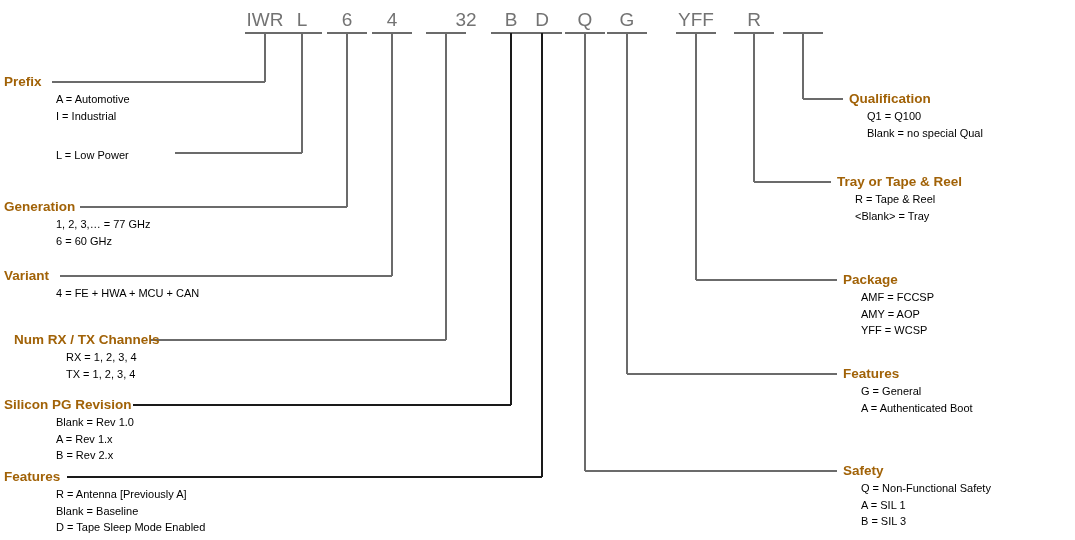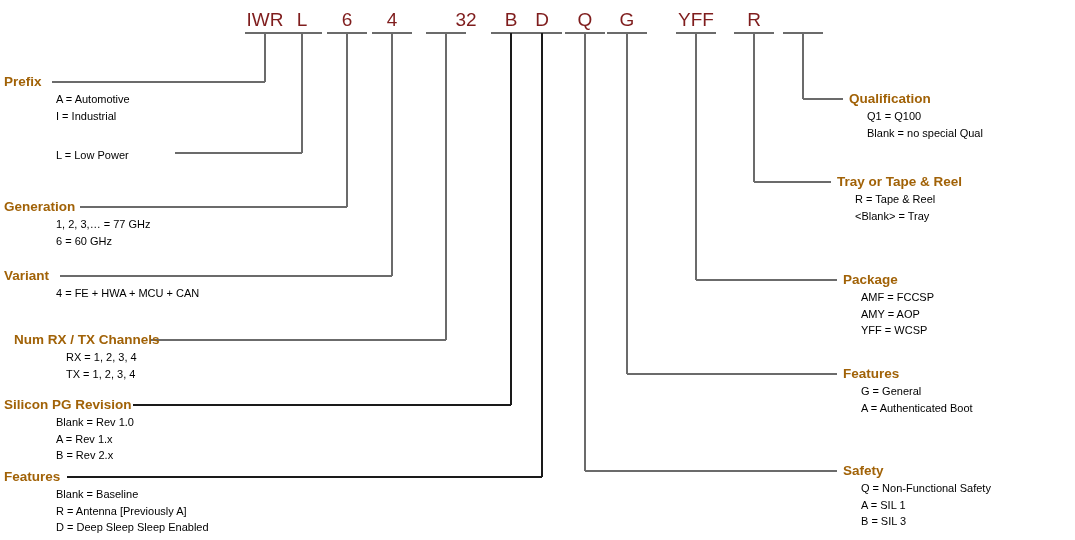--- a/index.html
+++ b/index.html
@@ -26,21 +26,21 @@
     height: 540px;
   }
   .code-char {
     position: absolute;
     font-size: 19px;
     line-height: 19px;
     font-weight: 400;
     text-align: center;
     white-space: nowrap;
     transform: translateX(-50%);
-    color: #7f1d1d;
+    color: #737373;
   }
   .grp {
     position: absolute;
     white-space: nowrap;
   }
   .grp .ttl {
     font-size: 13.5px;
     line-height: 15px;
     font-weight: bold;
     white-space: nowrap;
@@ -164,23 +164,23 @@
         <div class="ttl">Silicon PG Revision</div>
         <div class="det-wrap">
           <div class="det">Blank = Rev 1.0</div>
           <div class="det">A = Rev 1.x</div>
           <div class="det">B = Rev 2.x</div>
         </div>
       </div>
       <div class="grp left-grp" style="left: 4px; top: 469px;">
         <div class="ttl">Features</div>
         <div class="det-wrap">
+          <div class="det">R = Antenna [Previously A]</div>
           <div class="det">Blank = Baseline</div>
-          <div class="det">R = Antenna [Previously A]</div>
-          <div class="det">D = Deep Sleep Sleep Enabled</div>
+          <div class="det">D = Tape Sleep Mode Enabled</div>
         </div>
       </div>
     </div>
 
   <div id="right-col">
       <div class="grp right-grp" style="left: 849px; top: 91px;">
         <div class="ttl">Qualification</div>
         <div class="det-wrap">
           <div class="det">Q1 = Q100</div>
           <div class="det">Blank = no special Qual</div>

